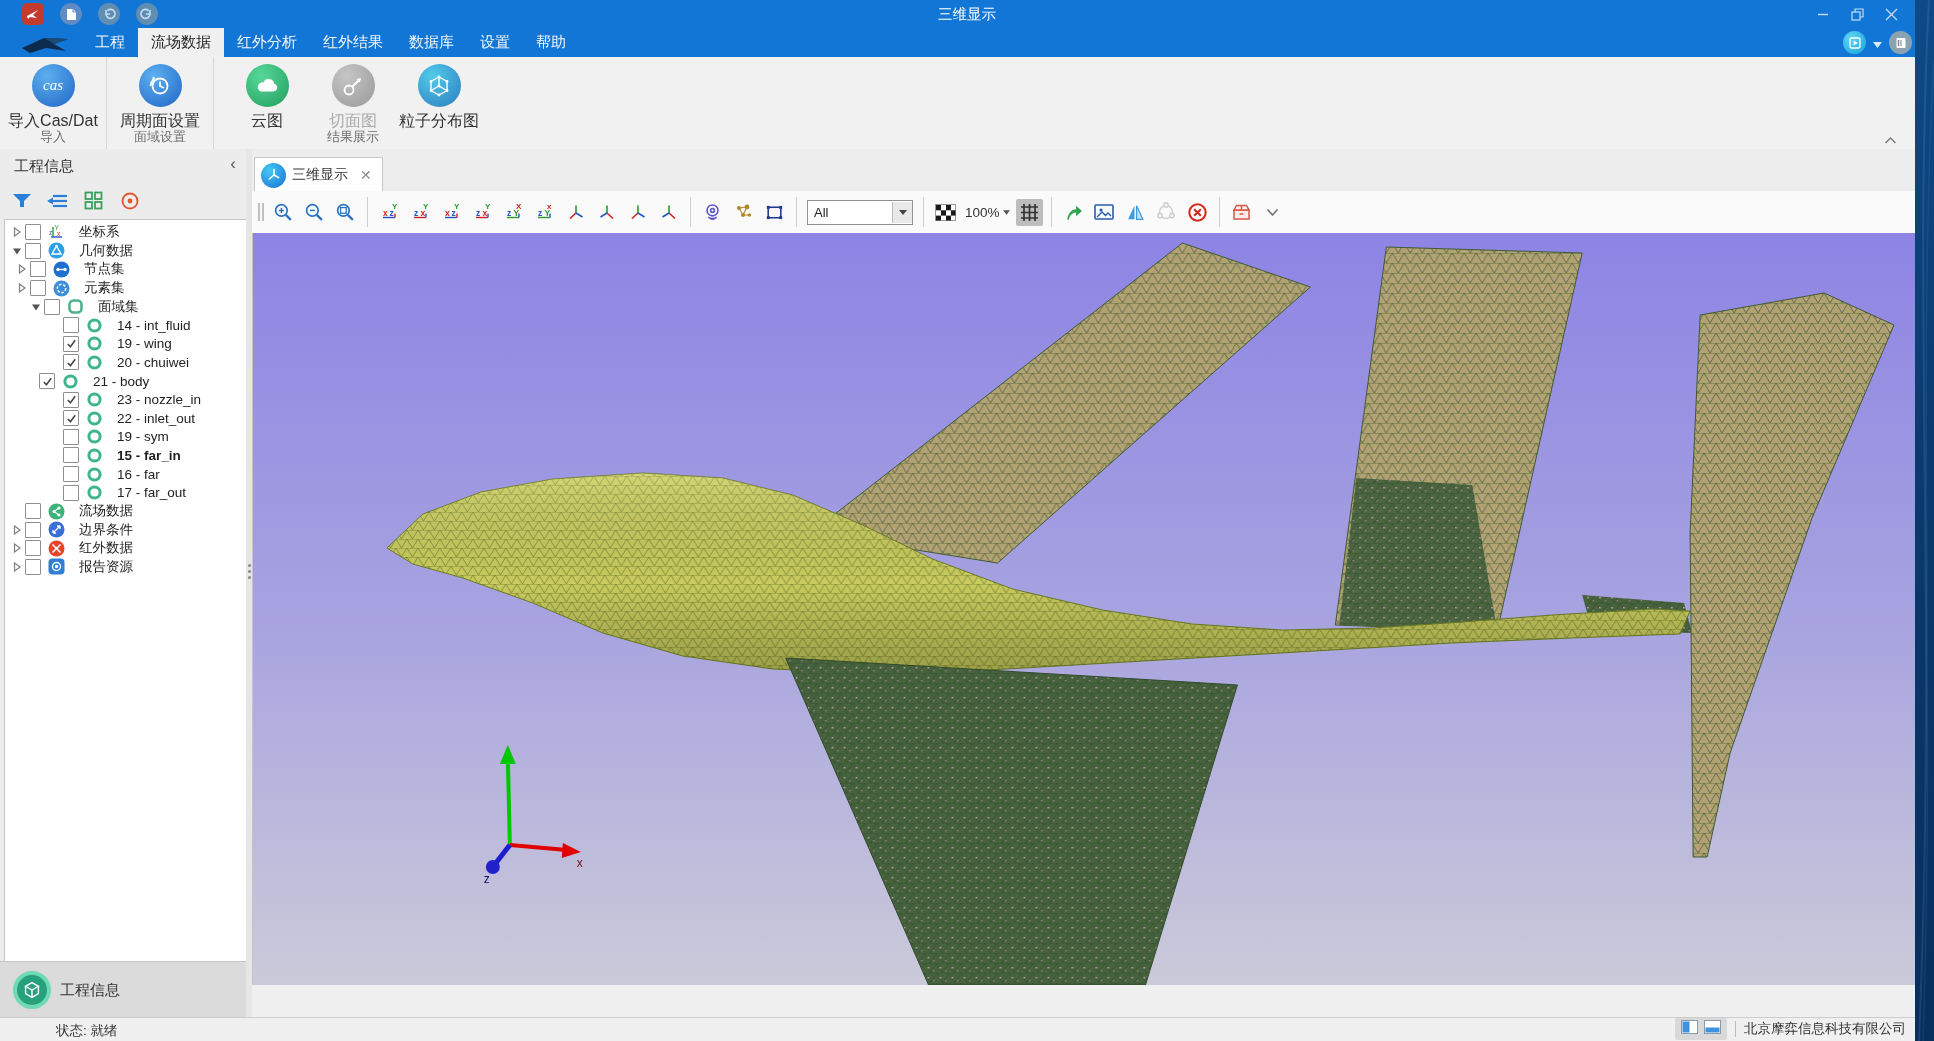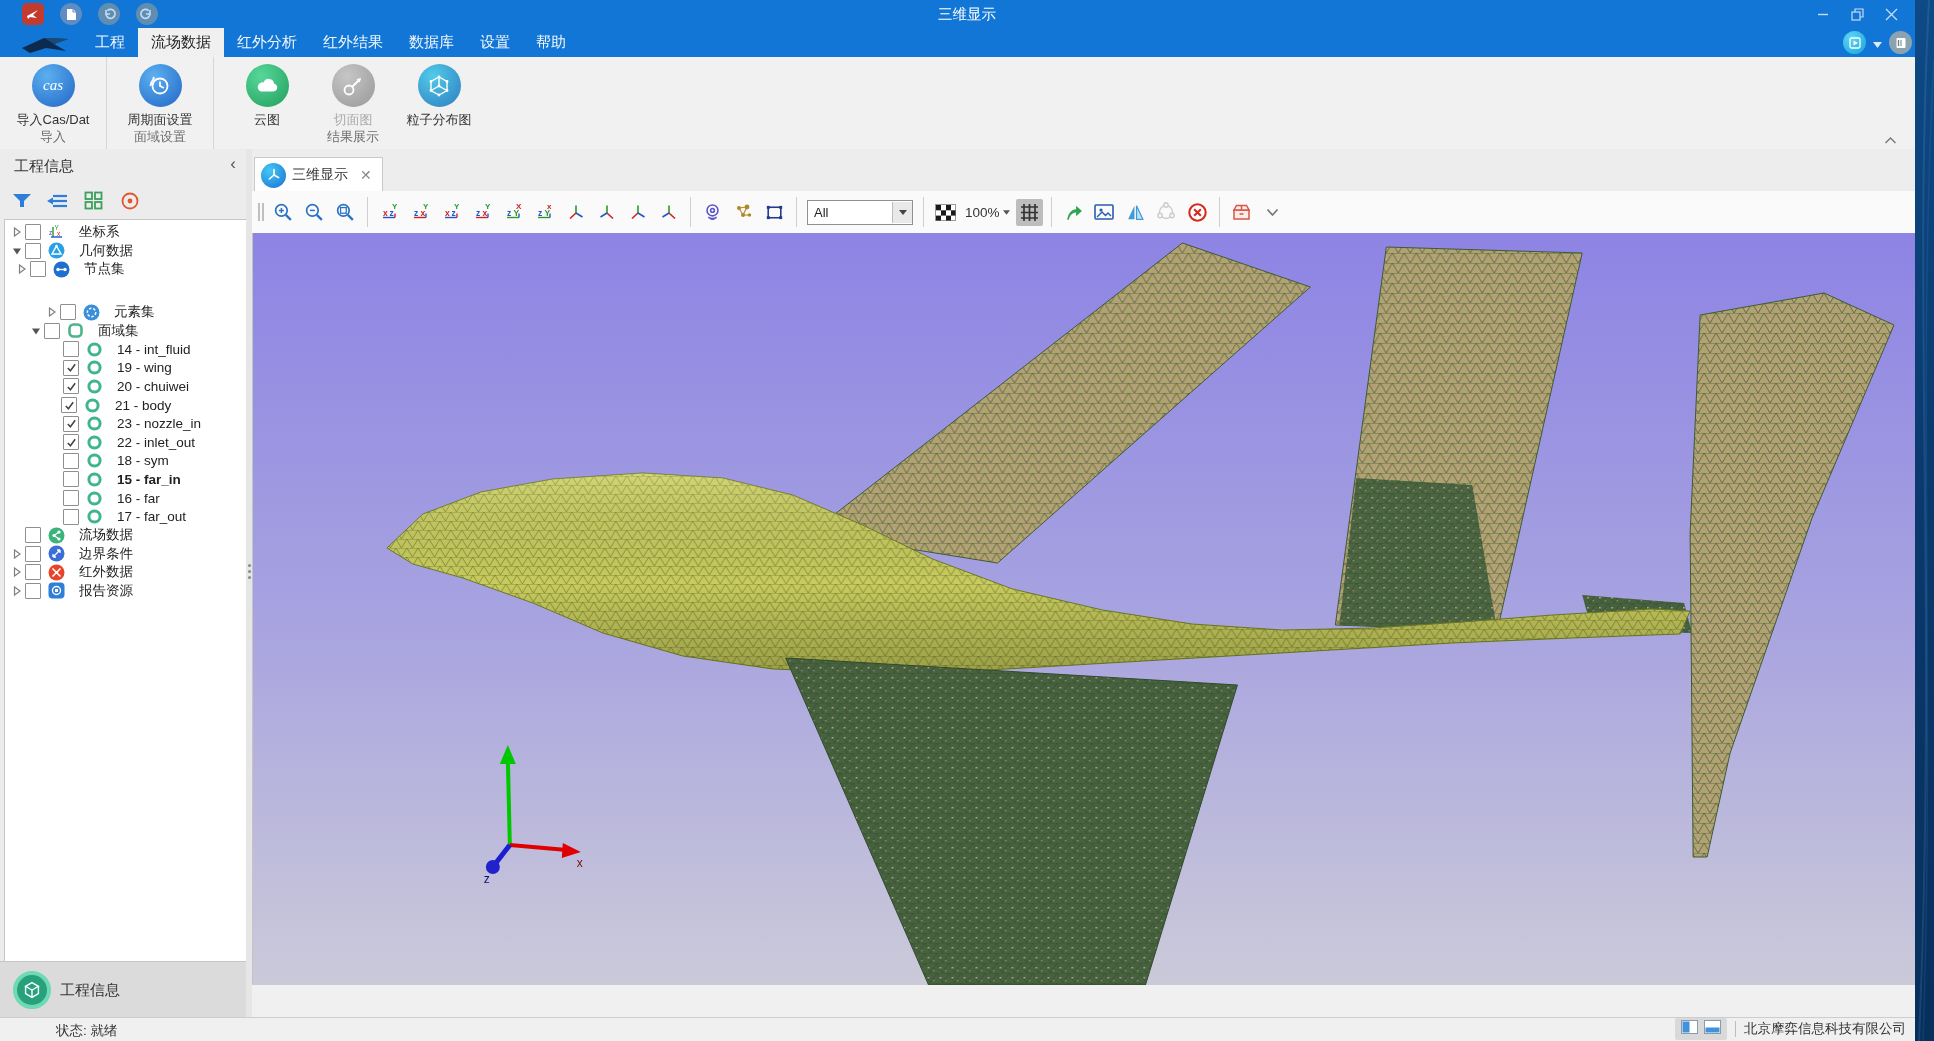--- a/index.html
+++ b/index.html
@@ -33,21 +33,21 @@
   .ribbon{position:absolute;left:0;top:57px;width:100%;height:92px;background:#f1f1f1;border-bottom:1px solid #d8d8d8;}
   .rgroups{display:flex;height:100%;}
   .rgroup{position:relative;display:flex;align-items:flex-start;padding:5px 10px 0 10px;}
   .rgroup+.rgroup{border-left:1px solid #d7d7d7;}
   .rbtn{width:86px;display:flex;flex-direction:column;align-items:center;cursor:default;}
   .rbtn-circle{width:43px;height:43px;border-radius:50%;display:flex;align-items:center;justify-content:center;margin-top:2px;}
   .c-blue{background:radial-gradient(circle at 35% 28%,#5cb0f0,#2165c6);}
   .c-green{background:radial-gradient(circle at 35% 28%,#58d79b,#1f9e5c);}
   .c-grey{background:radial-gradient(circle at 35% 28%,#c6c6c6,#989898);}
   .c-teal{background:radial-gradient(circle at 35% 28%,#52cbe9,#2c7cc0);}
-  .rbtn-label{margin-top:4px;font-size:13px;color:#333;white-space:nowrap;}
+  .rbtn-label{margin-top:4px;font-size:16px;color:#333;white-space:nowrap;}
   .rbtn.disabled .rbtn-label{color:#aaa;}
   .rgroup-label{position:absolute;left:0;right:0;bottom:3px;text-align:center;font-size:13px;color:#6e6e6e;}
   .ribbon-collapse{position:absolute;right:34px;bottom:6px;width:16px;height:12px;cursor:default;}
   
   .leftpanel{position:absolute;left:0;top:149px;width:252px;bottom:23px;background:#ececec;}
   .lp-header{position:relative;height:33px;}
   .lp-title{position:absolute;left:14px;top:8px;font-size:15px;color:#333;}
   .lp-collapse{position:absolute;right:16px;top:5px;font-size:17px;color:#555;cursor:default;}
   .lp-tools{display:flex;gap:9px;padding:2px 0 0 8px;height:33px;align-items:center;}
   .lp-tool{width:27px;height:27px;display:flex;align-items:center;justify-content:center;}
@@ -351,21 +351,21 @@
           <span class="ticon">
             <svg width="17" height="17" viewBox="0 0 17 17">
               <circle cx="8.5" cy="8.5" r="8" fill="#1f6fd0"></circle>
               <line x1="4.5" y1="8.5" x2="12.5" y2="8.5" stroke="#fff" stroke-width="1.3"></line>
               <circle cx="5" cy="8.5" r="1.7" fill="#fff"></circle>
               <circle cx="12" cy="8.5" r="1.7" fill="#fff"></circle>
             </svg>
           </span>
           <span>节点集</span>
         </div>
-        <div class="trow" style="padding-left: 39px; margin-top: 24px;">
+        <div class="trow" style="padding-left: 9px;">
           <span class="texp">
             <svg width="10" height="10" viewBox="0 0 10 10">
               <polygon points="2.5,1 8,5 2.5,9" fill="none" stroke="#808080" stroke-width="1.2"></polygon>
             </svg>
           </span>
           <span class="tcb"></span>
           <span class="ticon">
             <svg width="17" height="17" viewBox="0 0 17 17">
               <circle cx="8.5" cy="8.5" r="8" fill="#3a8fd8"></circle>
               <circle cx="8.5" cy="8.5" r="4.2" fill="none" stroke="#fff" stroke-width="1.5" stroke-dasharray="2.4 1.8"></circle>
@@ -418,21 +418,21 @@
               <polyline points="2,6.5 4.8,9.5 10,2.5" fill="none" stroke="#444" stroke-width="1.7"></polyline>
             </svg>
           </span>
           <span class="ticon">
             <svg width="17" height="17" viewBox="0 0 17 17">
               <circle cx="8.5" cy="8.5" r="5.6" fill="none" stroke="#3fb58d" stroke-width="3"></circle>
             </svg>
           </span>
           <span>20 - chuiwei</span>
         </div>
-        <div class="trow" style="padding-left: 40px;">
+        <div class="trow" style="padding-left: 18px;">
           <span class="texp"></span>
           <span class="tcb">
             <svg width="11" height="11" viewBox="0 0 12 12">
               <polyline points="2,6.5 4.8,9.5 10,2.5" fill="none" stroke="#444" stroke-width="1.7"></polyline>
             </svg>
           </span>
           <span class="ticon">
             <svg width="17" height="17" viewBox="0 0 17 17">
               <circle cx="8.5" cy="8.5" r="5.6" fill="none" stroke="#3fb58d" stroke-width="3"></circle>
             </svg>
@@ -468,21 +468,21 @@
           <span>22 - inlet_out</span>
         </div>
         <div class="trow" style="padding-left: 42px;">
           <span class="texp"></span>
           <span class="tcb"></span>
           <span class="ticon">
             <svg width="17" height="17" viewBox="0 0 17 17">
               <circle cx="8.5" cy="8.5" r="5.6" fill="none" stroke="#3fb58d" stroke-width="3"></circle>
             </svg>
           </span>
-          <span>18 - sym</span>
+          <span>19 - sym</span>
         </div>
         <div class="trow" style="padding-left: 42px; font-weight: bold;">
           <span class="texp"></span>
           <span class="tcb"></span>
           <span class="ticon">
             <svg width="17" height="17" viewBox="0 0 17 17">
               <circle cx="8.5" cy="8.5" r="5.6" fill="none" stroke="#3fb58d" stroke-width="3"></circle>
             </svg>
           </span>
           <span>15 - far_in</span>

